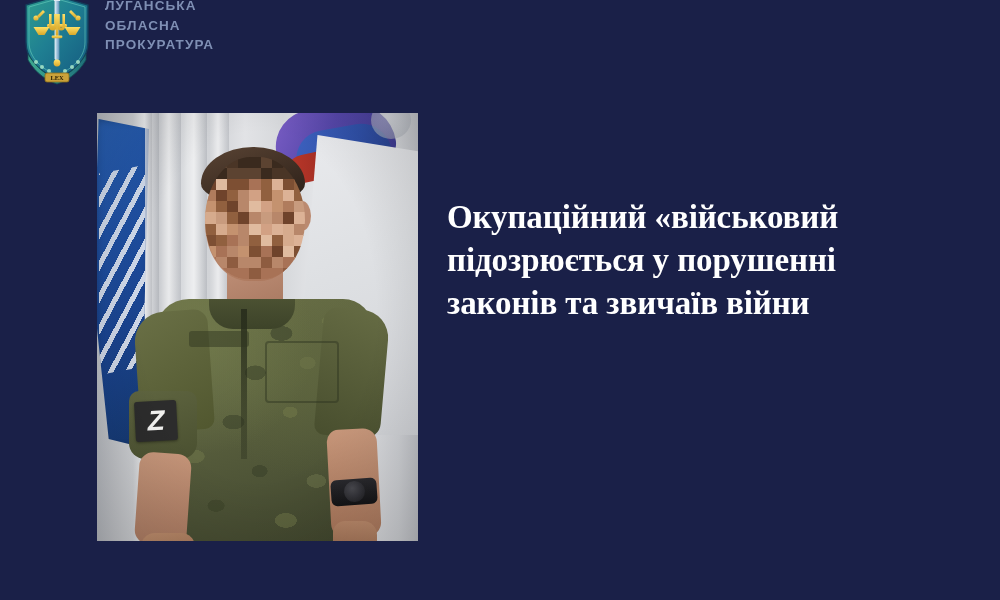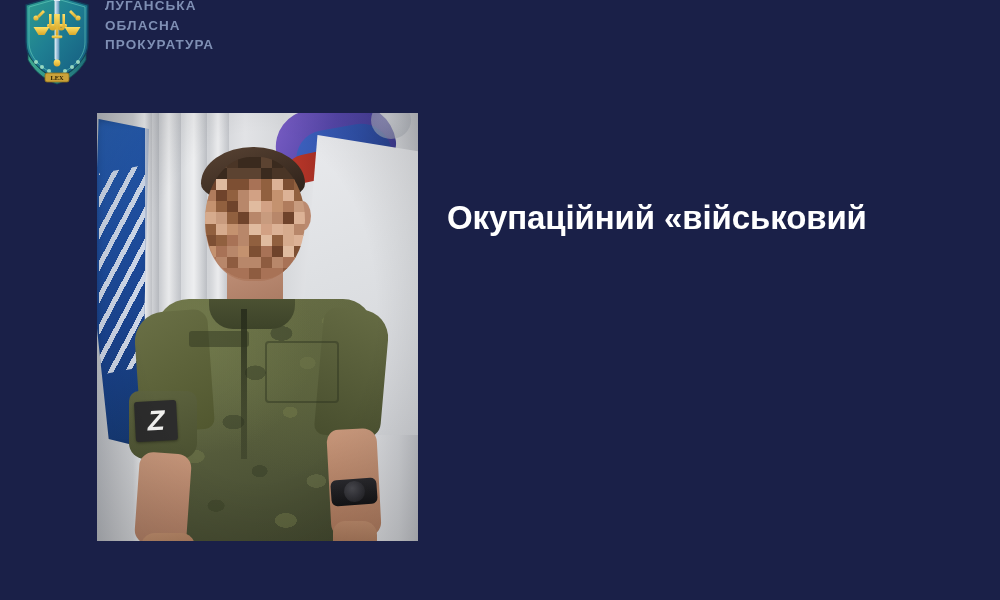--- a/index.html
+++ b/index.html
@@ -324,21 +324,21 @@
   .headline {
     position:absolute;
     left:447px; top:196px;
     width:470px;
     color:#ffffff;
     font-size:33px;
     font-weight:700;
     line-height:43px;
     letter-spacing:-0.1px;
   }
-  .headline-line { display:block; white-space:nowrap; }
+  .headline-line { display:block; white-space:nowrap;font-family:Liberation Serif, serif; }
 </style>
 </head>
 <body>
 
 <div class="poster">
 
   <div class="brand">
 
     <svg class="emblem" viewBox="0 0 78 92">
       <defs>
@@ -568,15 +568,17 @@
         <div class="watch-face"></div>
         <div class="hand-r"></div>
       </div>
 
       <div class="photo-vignette"></div>
     </div>
   </div>
 
   <div class="headline">
     <span class="headline-line">Окупаційний «військовий</span>
+    <span class="headline-line">підозрюється у порушенні</span>
+    <span class="headline-line">законів та звичаїв війни</span>
   </div>
 
 </div>
 
 </body></html>

